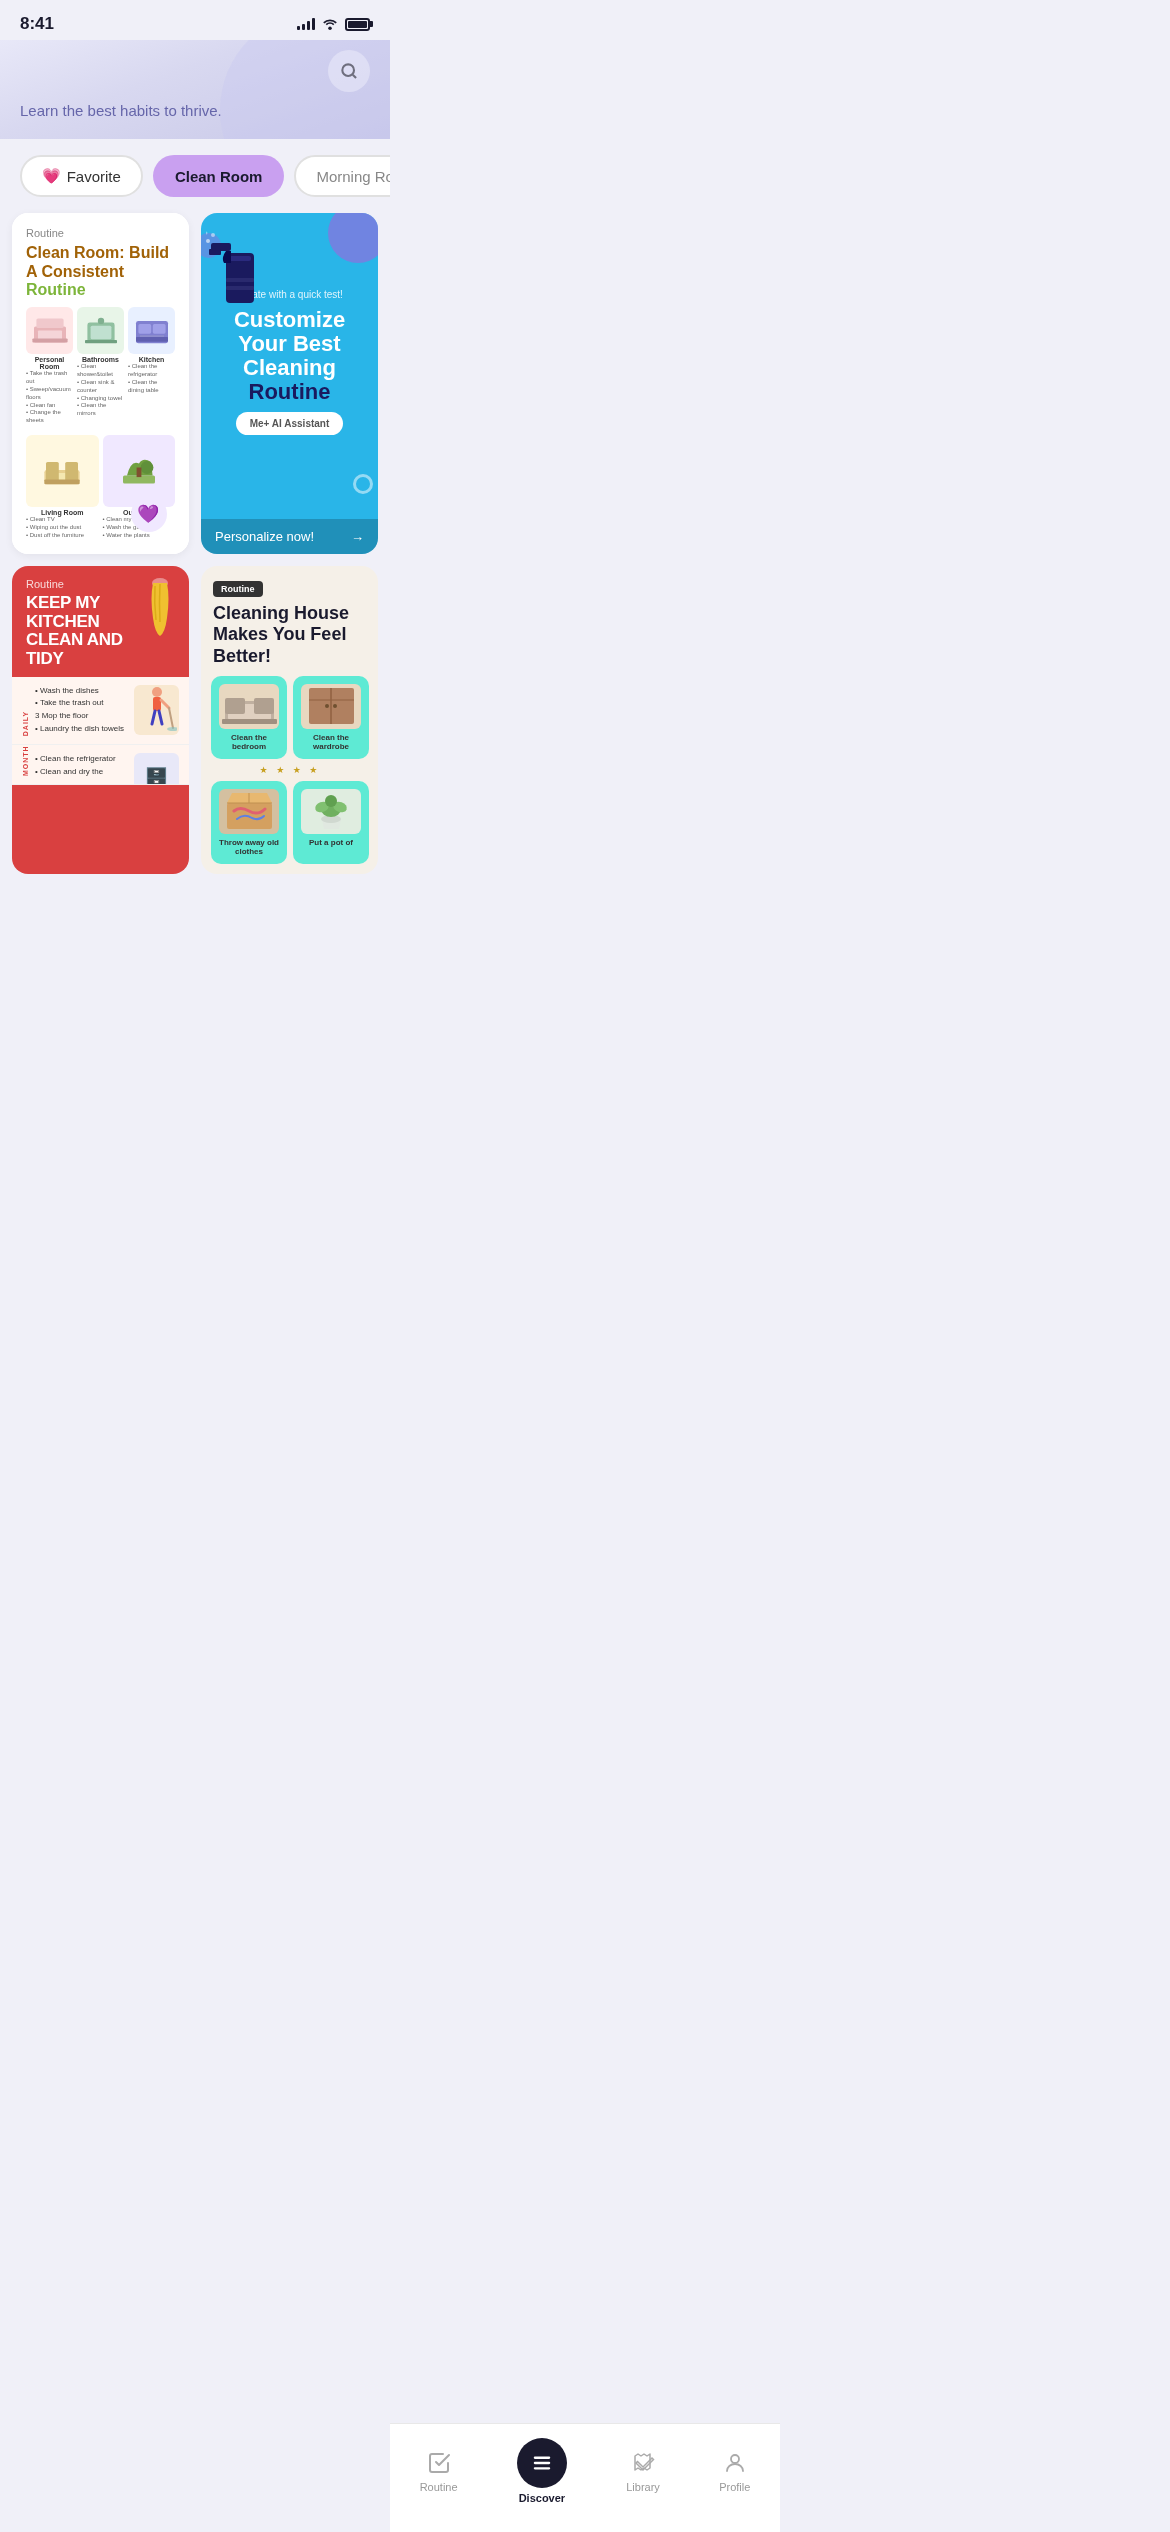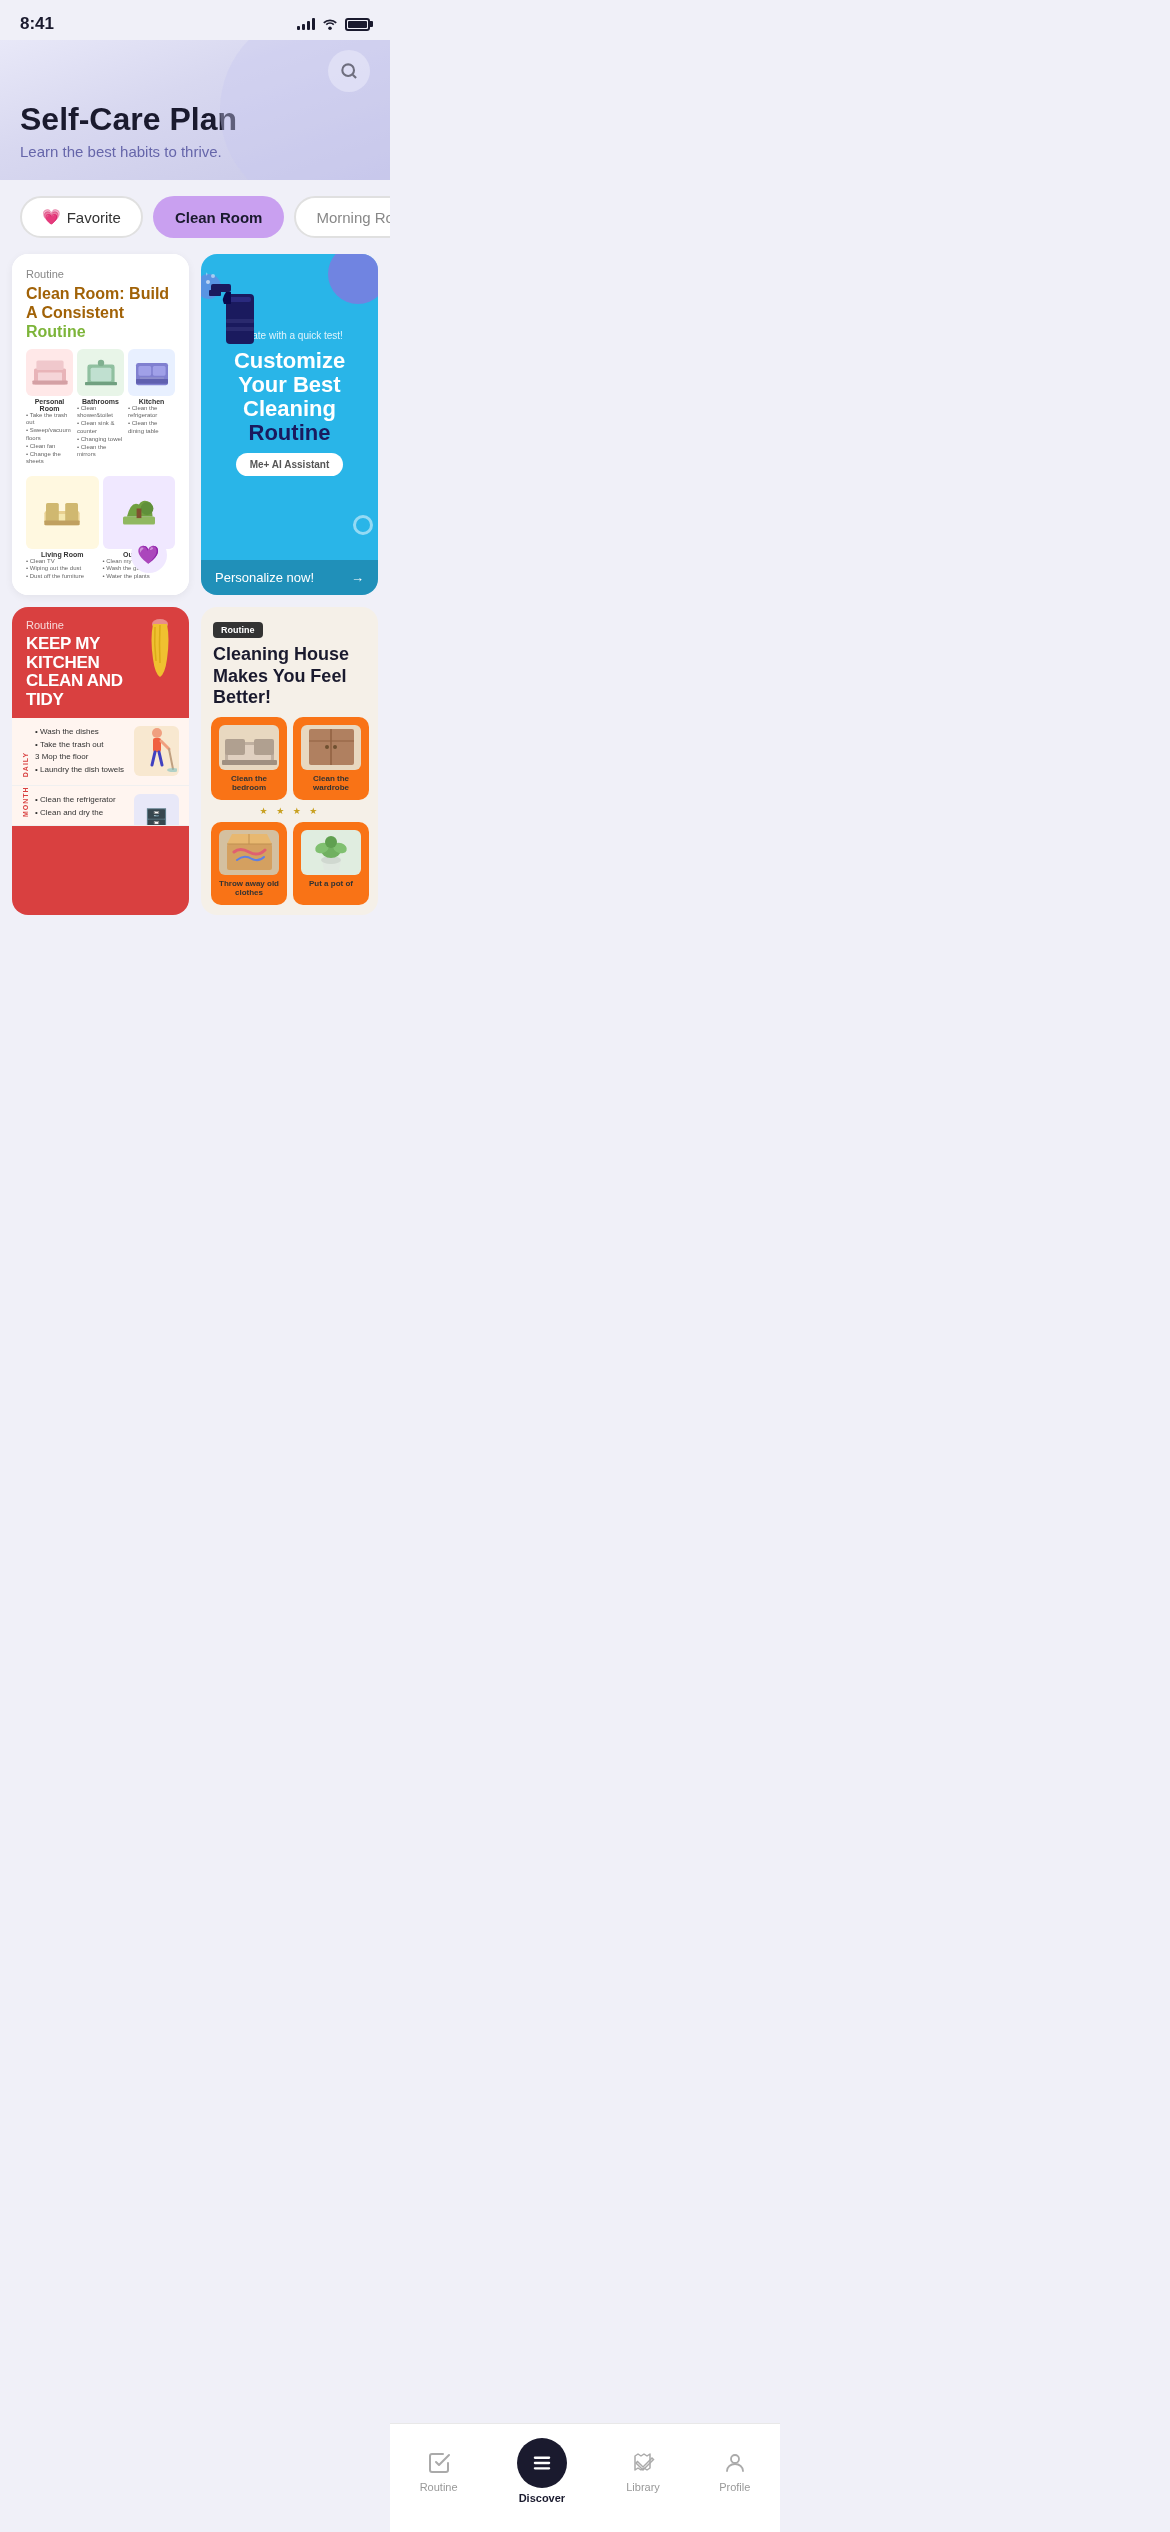--- a/index.html
+++ b/index.html
@@ -396,21 +396,21 @@
       color: #1a1a2e;
       line-height: 1.2;
     }
     .beige-grid {
       display: grid;
       grid-template-columns: 1fr 1fr;
       gap: 6px;
       padding: 0 10px 10px;
     }
     .beige-item {
-      background: #f97316;
+      background: #5eead4;
       border-radius: 10px;
       padding: 8px;
       display: flex;
       flex-direction: column;
       align-items: center;
       text-align: center;
       gap: 4px;
     }
     .beige-item-img {
       width: 60px;
@@ -527,21 +527,20 @@
 
 <div class="header-bg">
   <div class="header-top">
     <div class="search-btn">
       <svg viewBox="0 0 24 24" fill="none" stroke="#333" stroke-width="2.5">
         <circle cx="11" cy="11" r="7"></circle>
         <path d="M16.5 16.5 l4 4"></path>
       </svg>
     </div>
   </div>
-  <h1 class="header-title">Self-Care Plan</h1>
   <p class="header-subtitle">Learn the best habits to thrive.</p>
 </div>
 
 <div class="filter-tabs">
   <div class="filter-tab default">
     <span>💗</span>
     <span>Favorite</span>
   </div>
   <div class="filter-tab active">
     <span>Clean Room</span>

